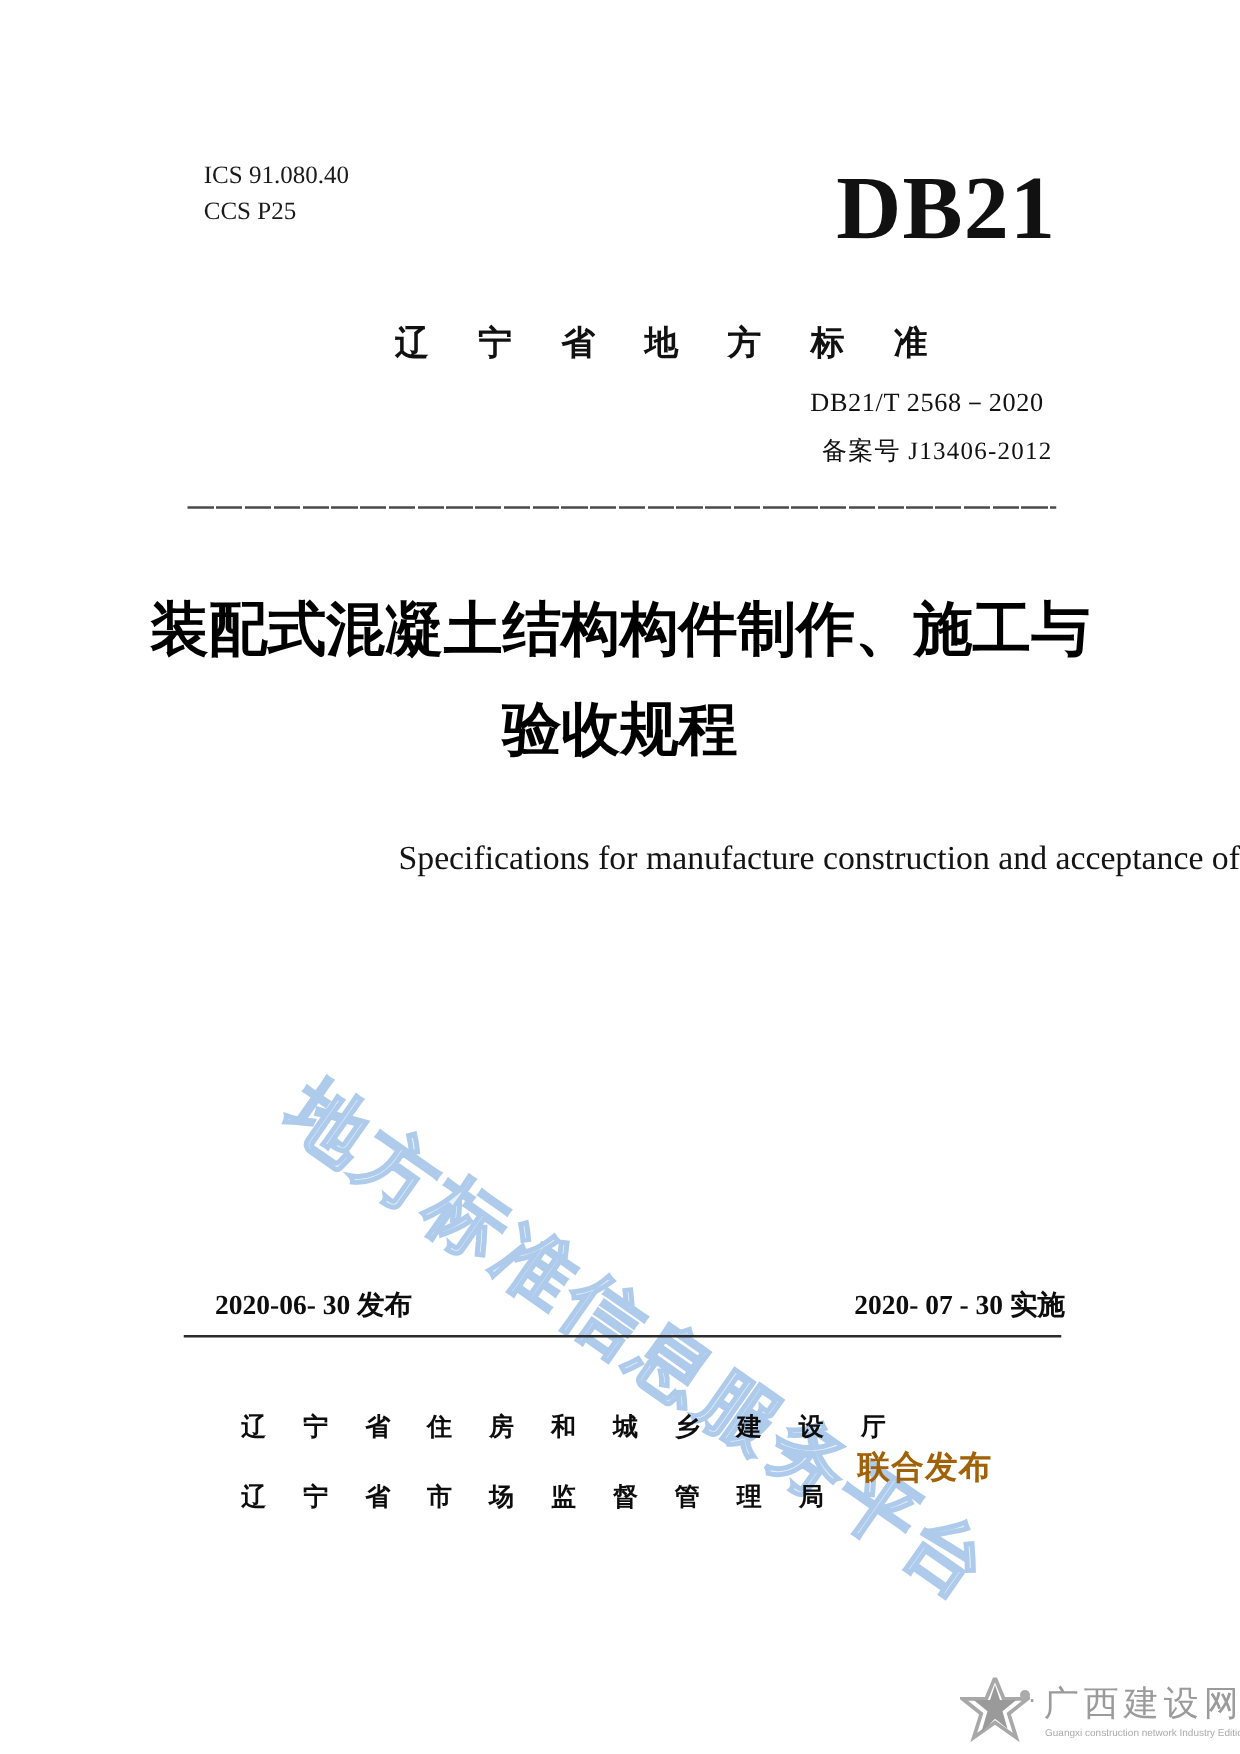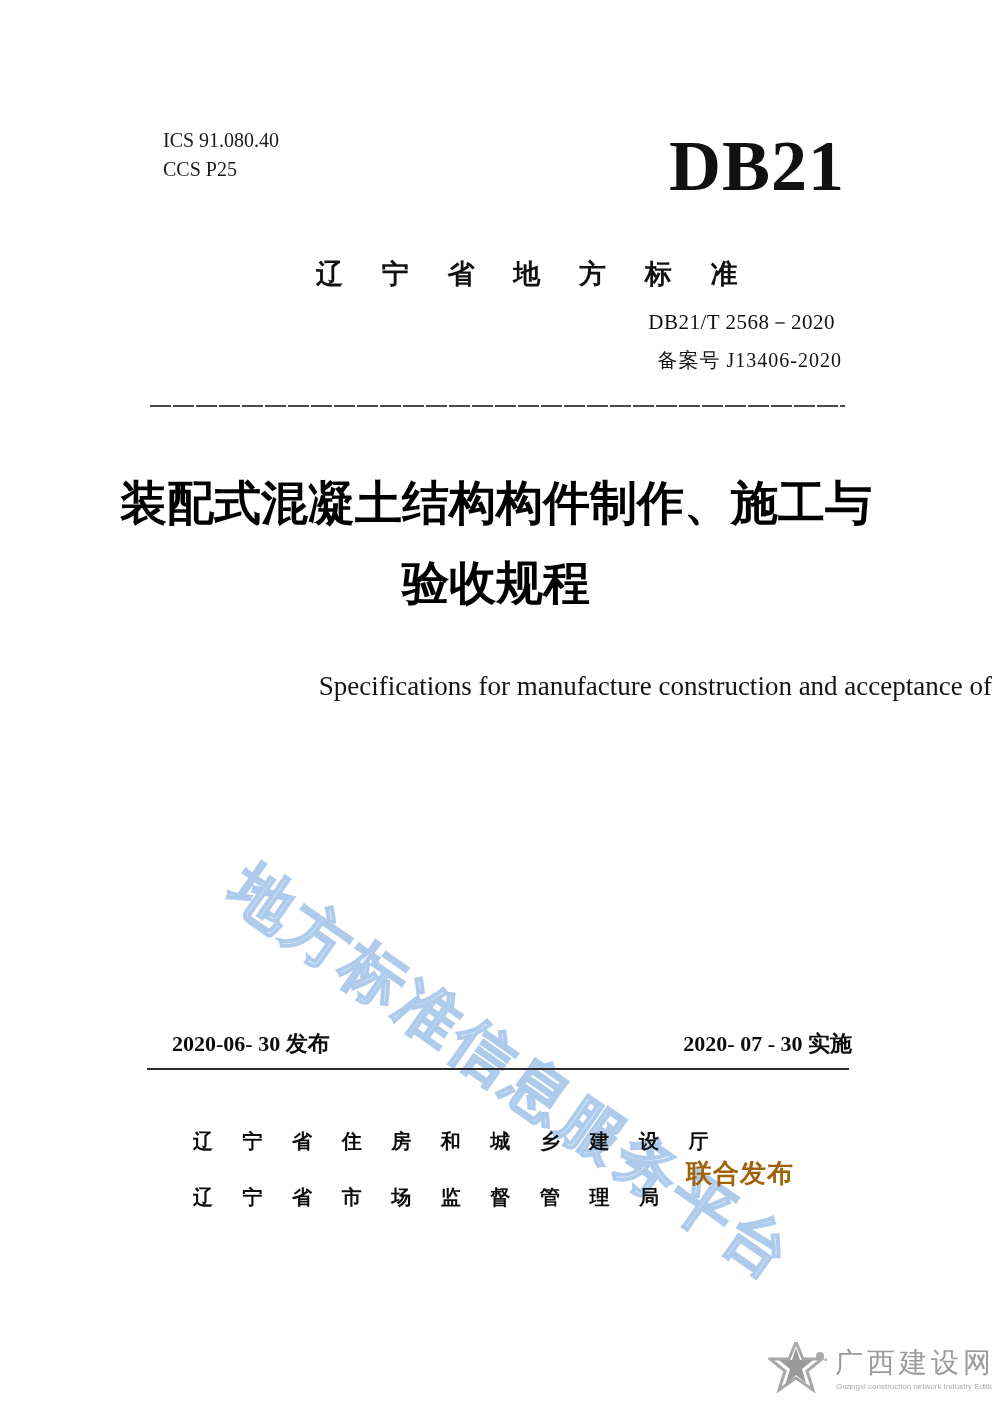--- a/index.html
+++ b/index.html
@@ -29,21 +29,21 @@
     font-size: 72px; font-weight: 700;
     line-height: 1; letter-spacing: 1px;
     font-family: "Liberation Serif", serif;
     text-align: right;
   }
 
   .standard-type {
     left: 316px; top: 256px;
     font-size: 27px; font-weight: 600;
     letter-spacing: 16px; white-space: nowrap;
-    font-family: Liberation Serif, serif;
+    font-family: Liberation Sans, sans-serif;
   }
 
   .standard-number {
     top: 308px; right: 157px;
     font-size: 21px; letter-spacing: 0.5px;
   }
   .record-number {
     top: 347px; right: 150px;
     font-size: 20px; letter-spacing: 1px;
   }
@@ -157,21 +157,21 @@
     <div>ICS 91.080.40</div>
     <div>CCS P25</div>
   </div>
 
   <div class="abs db-code">DB21</div>
 
   <div class="abs standard-type">辽 宁 省 地 方 标 准</div>
 
   <div class="abs standard-number">DB21/T 2568－2020</div>
 
-  <div class="abs record-number">备案号 J13406-2020</div>
+  <div class="abs record-number">备案号 J13406-2012</div>
 
   <div class="abs rule-dashed"></div>
 
   <div class="abs main-title line1">装配式混凝土结构构件制作、施工与</div>
   <div class="abs main-title line2">验收规程</div>
 
   <div class="abs subtitle-en line1">Specifications for manufacture construction and acceptance of</div>
 
   <div class="abs watermark">地方标准信息服务平台</div>
 

